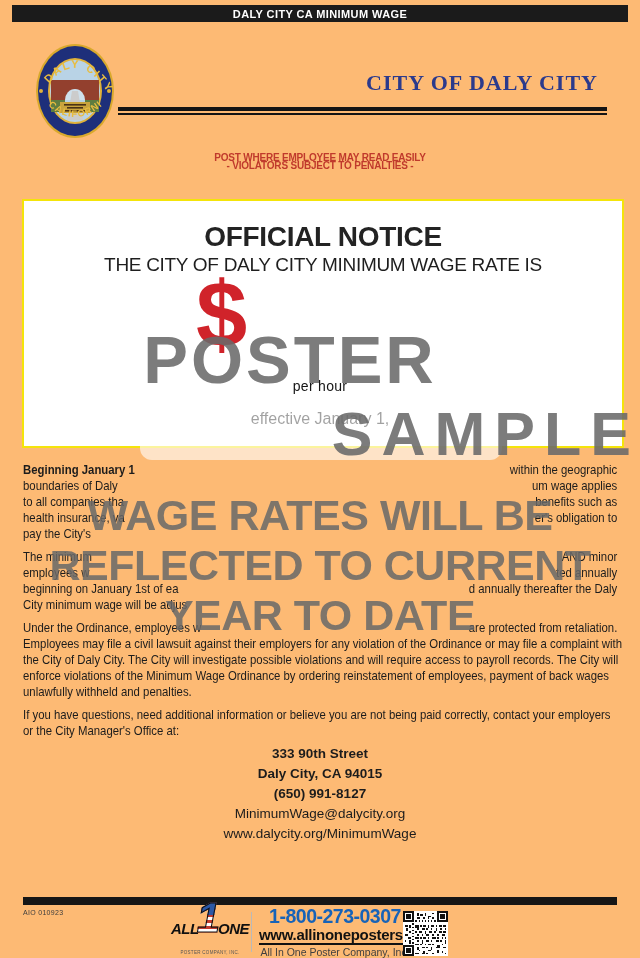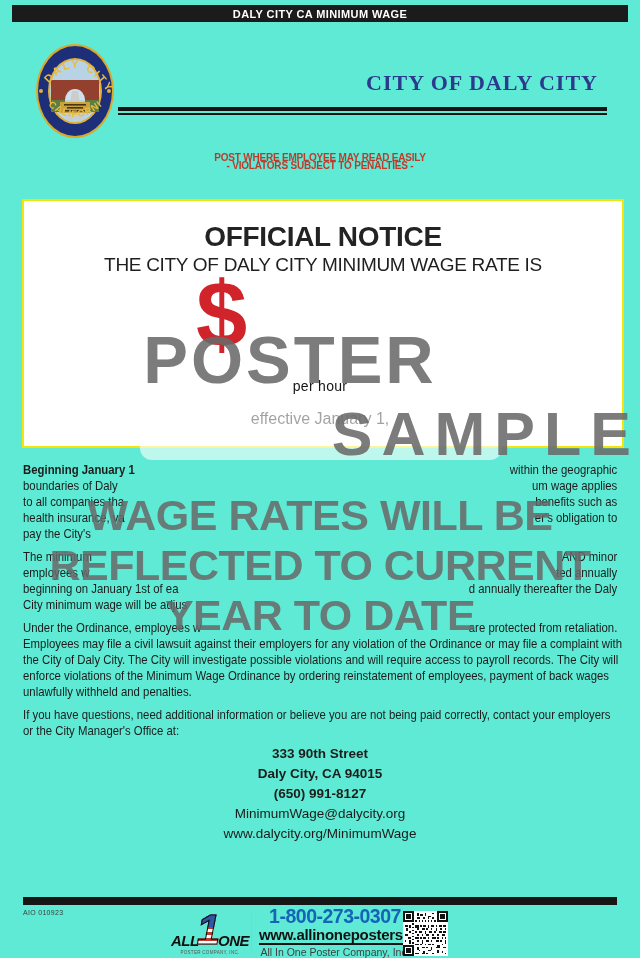--- a/index.html
+++ b/index.html
@@ -1,16 +1,16 @@
 <!DOCTYPE html>
 <html><head>
 <meta charset="utf-8">
 <style>
   html,body{margin:0;padding:0;background:#fff;}
-  #poster{position:relative;width:640px;height:958px;background:#5eead4;overflow:hidden;
+  #poster{position:relative;width:640px;height:958px;background:#fdba74;overflow:hidden;
           font-family:"Liberation Sans",sans-serif;color:#1c1c1c;}
 
   
   .topbar{position:absolute;left:12px;top:5px;width:616px;height:17px;background:#1b1b1b;
           display:flex;align-items:center;justify-content:center;}
   .topbar span{color:#fff;font-size:11px;font-weight:700;letter-spacing:.4px;}
 
   
   .seal{position:absolute;left:36px;top:44px;width:78px;height:94px;}
   .page-title{position:absolute;right:42px;top:70px;width:600px;text-align:right;
@@ -64,21 +64,21 @@
   .contact{position:absolute;left:23px;top:744px;width:594px;text-align:center;
            font-size:13.5px;line-height:20px;color:#1c1c1c;}
   .contact .b{font-weight:700;}
 
   
   .fbar{position:absolute;left:23px;top:897px;width:594px;height:8px;background:#161616;}
   .fcode{position:absolute;left:23px;top:909px;font-size:7px;color:#3c3c3c;letter-spacing:.3px;}
   .fgroup{position:absolute;left:174px;top:906px;width:300px;height:52px;display:flex;
           align-items:center;}
   .logo{position:relative;width:72px;height:50px;flex:0 0 auto;}
-  .logo .row{position:absolute;left:0;bottom:8px;width:72px;display:flex;align-items:flex-end;
+  .logo .row{position:absolute;left:0;bottom:20px;width:72px;display:flex;align-items:flex-end;
              justify-content:center;}
   .logo .word{font-style:italic;font-weight:900;font-size:15px;color:#101010;letter-spacing:-.5px;}
   .flag-one{display:inline-block;margin:0 -2px;font-style:italic;font-weight:900;font-size:42px;
             line-height:.9;color:transparent;-webkit-text-stroke:1.1px #101010;
             background-image:linear-gradient(180deg,#2b58a7 0 42%,rgba(0,0,0,0) 42%),
               repeating-linear-gradient(180deg,#ffffff 0 3px,#c23b2e 3px 6px);
             -webkit-background-clip:text;background-clip:text;}
   .logo .tag{position:absolute;left:0;bottom:2px;width:72px;text-align:center;
              font-size:4.5px;color:#555;letter-spacing:.3px;}
   .fdivider{width:1px;height:40px;background:#b9b9b9;margin:0 7px 0 5px;flex:0 0 auto;}

